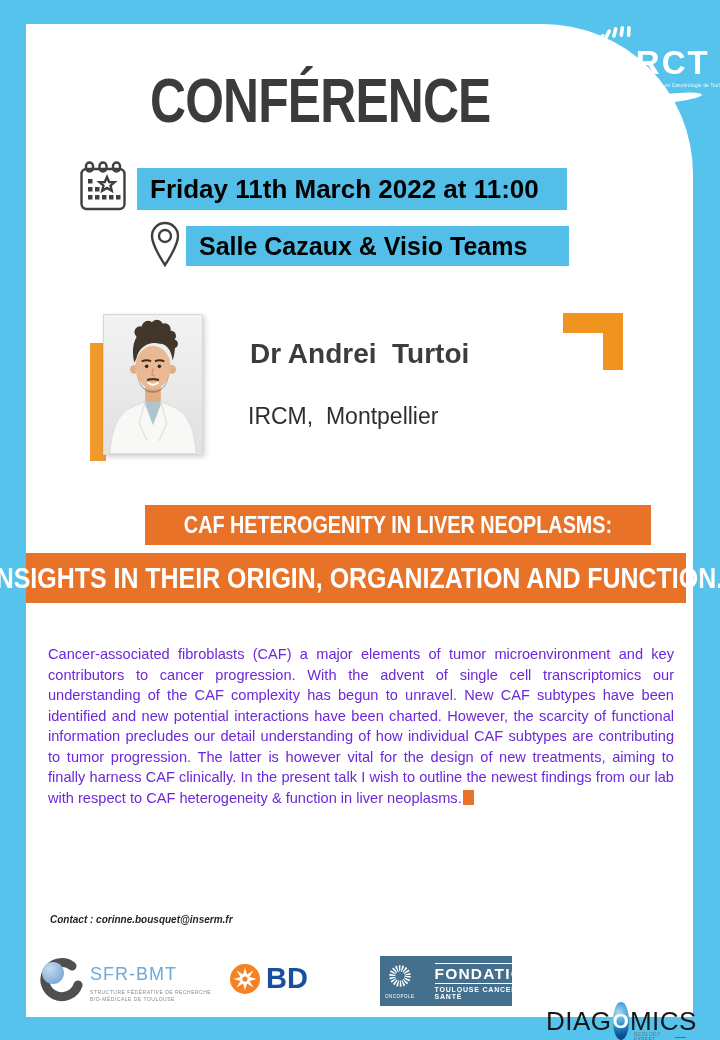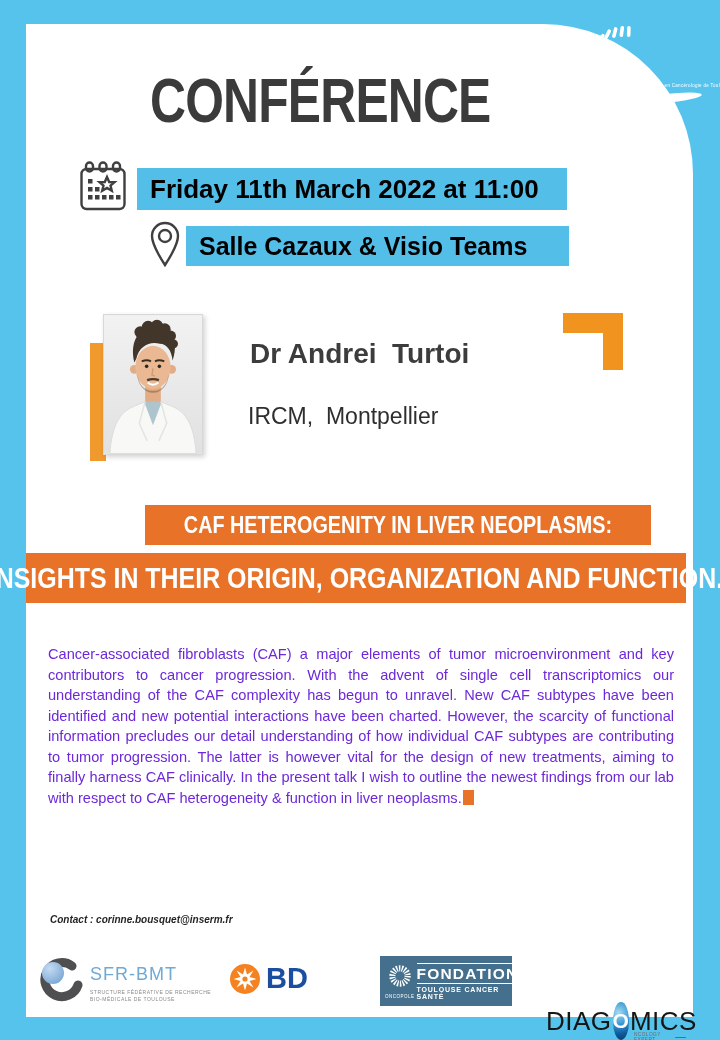--- a/index.html
+++ b/index.html
@@ -65,21 +65,21 @@
   .sfr-name { font-size:18px; letter-spacing:1px; color:#6FA9D6; line-height:24px; }
   .sfr-sub { font-size:5px; color:#8A8A8A; letter-spacing:0.5px; line-height:7px; margin-top:3px; }
 
   .bd { position:absolute; left:229px; top:962px; display:flex; align-items:center; }
   .bd-name { font-size:29px; font-weight:800; color:#1B4EA0; margin-left:5px; letter-spacing:0px; }
 
   .fondation { position:absolute; left:380px; top:956px; width:132px; height:50px; background:#44708D;
                display:flex; align-items:center; padding:4px 6px 4px 5px; }
   .fond-icon-wrap { width:32px; text-align:center; }
   .fond-brand { font-size:4.5px; color:#fff; letter-spacing:0.5px; display:block; margin-top:1px; }
-  .fond-right { flex:1; margin-left:2px; border-top:1px solid #fff; padding-top:1px; }
+  .fond-right { flex:1; margin-left:20px; border-top:1px solid #fff; padding-top:1px; }
   .fond-name { font-size:15.5px; font-weight:700; color:#fff; letter-spacing:1.2px; line-height:17px;
                border-bottom:1px solid #fff; padding-bottom:1px; display:block; }
   .fond-sub { font-size:7px; font-weight:700; color:#fff; letter-spacing:0.8px; display:block; margin-top:2px; }
 
   .diagomics { position:absolute; left:546px; top:960px; width:140px; height:44px;margin-top:42px; }
   .diag-row { display:flex; align-items:center; }
   .diag-part { font-size:26px; color:#161616; letter-spacing:0.5px; font-weight:400; }
   .diag-sphere { width:38px; height:38px; border-radius:50%; margin:0 1px;
         background:radial-gradient(circle at 35% 28%, #A6DBF2 0%, #3D9BD5 38%, #0E5C9E 72%, #063A6E 100%);
         display:flex; align-items:center; justify-content:center;
@@ -105,20 +105,21 @@
         <rect x="13" y="13" width="3.4" height="9.5" rx="1.7" transform="rotate(58 14.7 17.7)"></rect>
         <rect x="9" y="20" width="3.3" height="9" rx="1.6" transform="rotate(74 10.6 24.5)"></rect>
         <rect x="7" y="28" width="3.2" height="8.5" rx="1.6" transform="rotate(90 8.6 32.2)"></rect>
         <rect x="8" y="36" width="3.1" height="8" rx="1.5" transform="rotate(108 9.5 40)"></rect>
         <rect x="11" y="44" width="3" height="7.5" rx="1.5" transform="rotate(126 12.5 47.7)"></rect>
         <circle cx="19" cy="55" r="3"></circle>
         <circle cx="26" cy="60" r="2.5"></circle>
         <circle cx="33" cy="63" r="1.9"></circle>
       </g>
     </svg>
+    <div class="crct-name">CRCT</div>
     <div class="crct-sub">Centre de Recherches en Cancérologie de Toulouse</div>
     <div class="crct-leaf"></div>
   </div>
 
   <div class="title"><span>CONFÉRENCE</span></div>
 
   <svg class="cal-icon" width="46" height="50" viewBox="0 0 46 50">
     <g fill="none" stroke="#3F3F3F" stroke-width="2.4">
       <rect x="6" y="1.5" width="7" height="9" rx="3.5"></rect>
       <rect x="19.5" y="1.5" width="7" height="9" rx="3.5"></rect>

